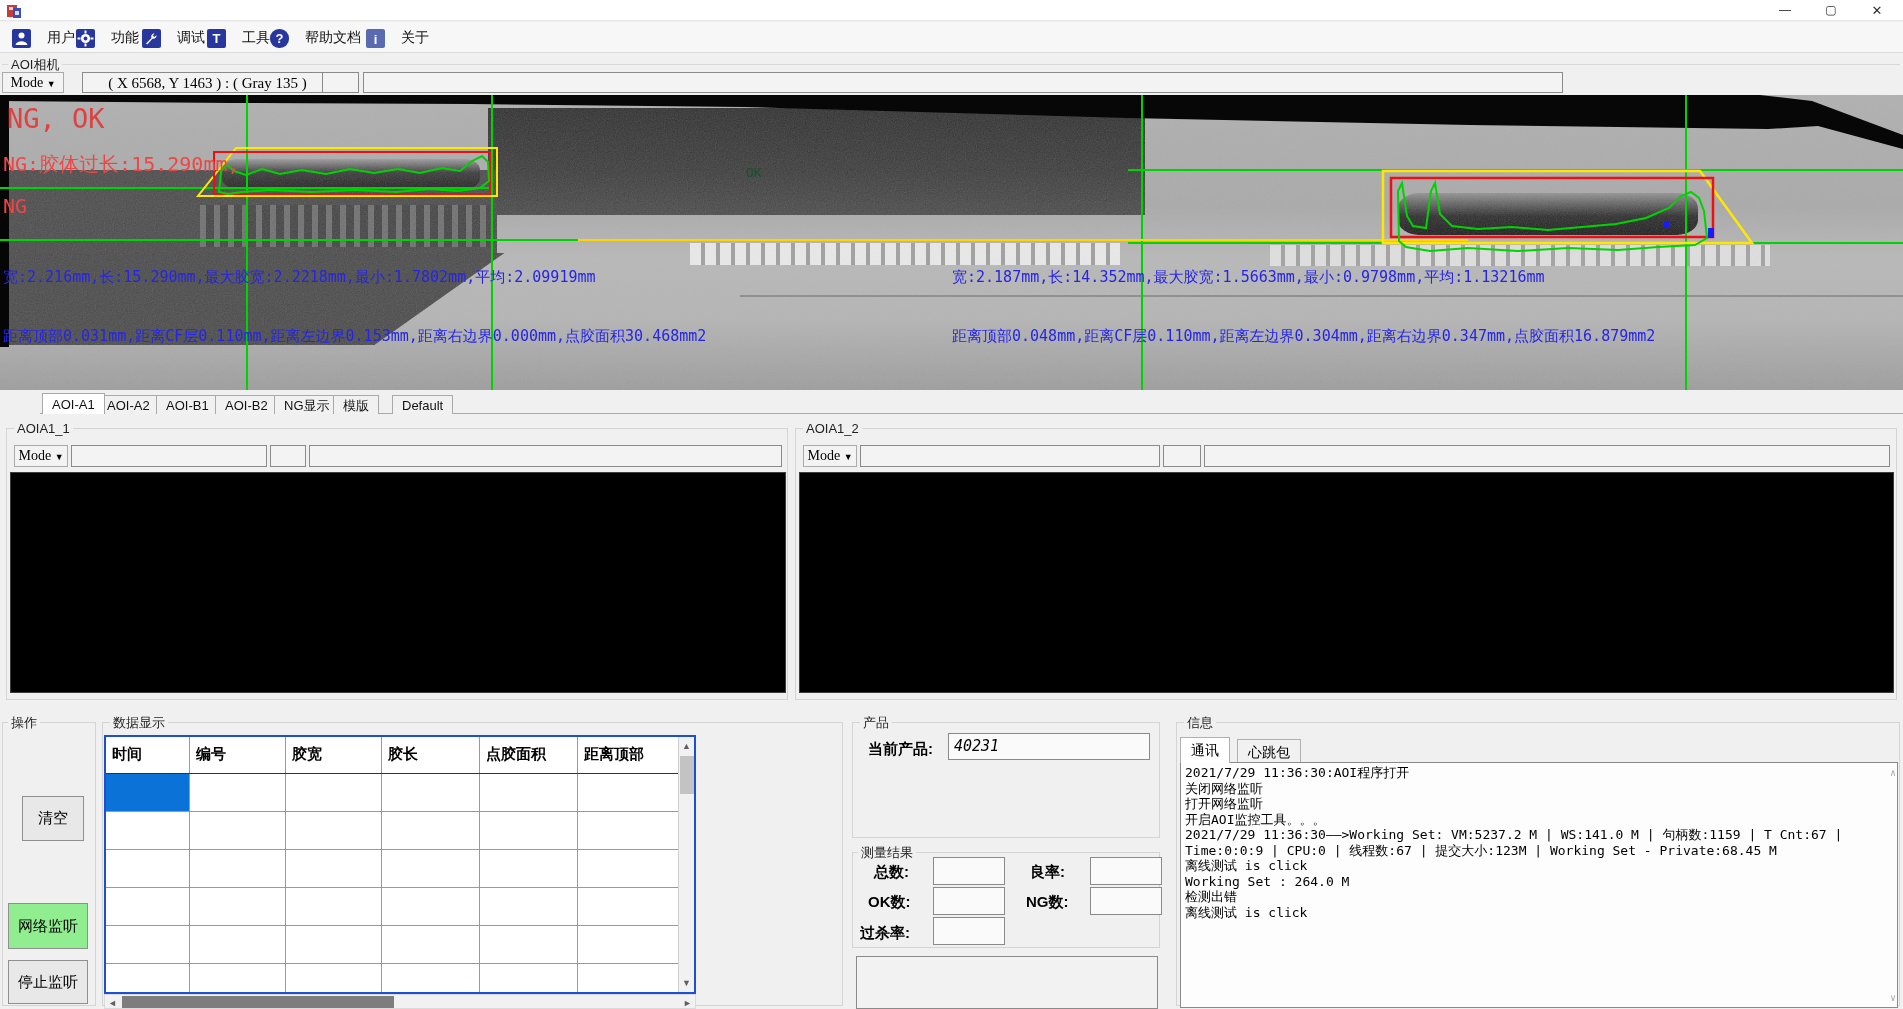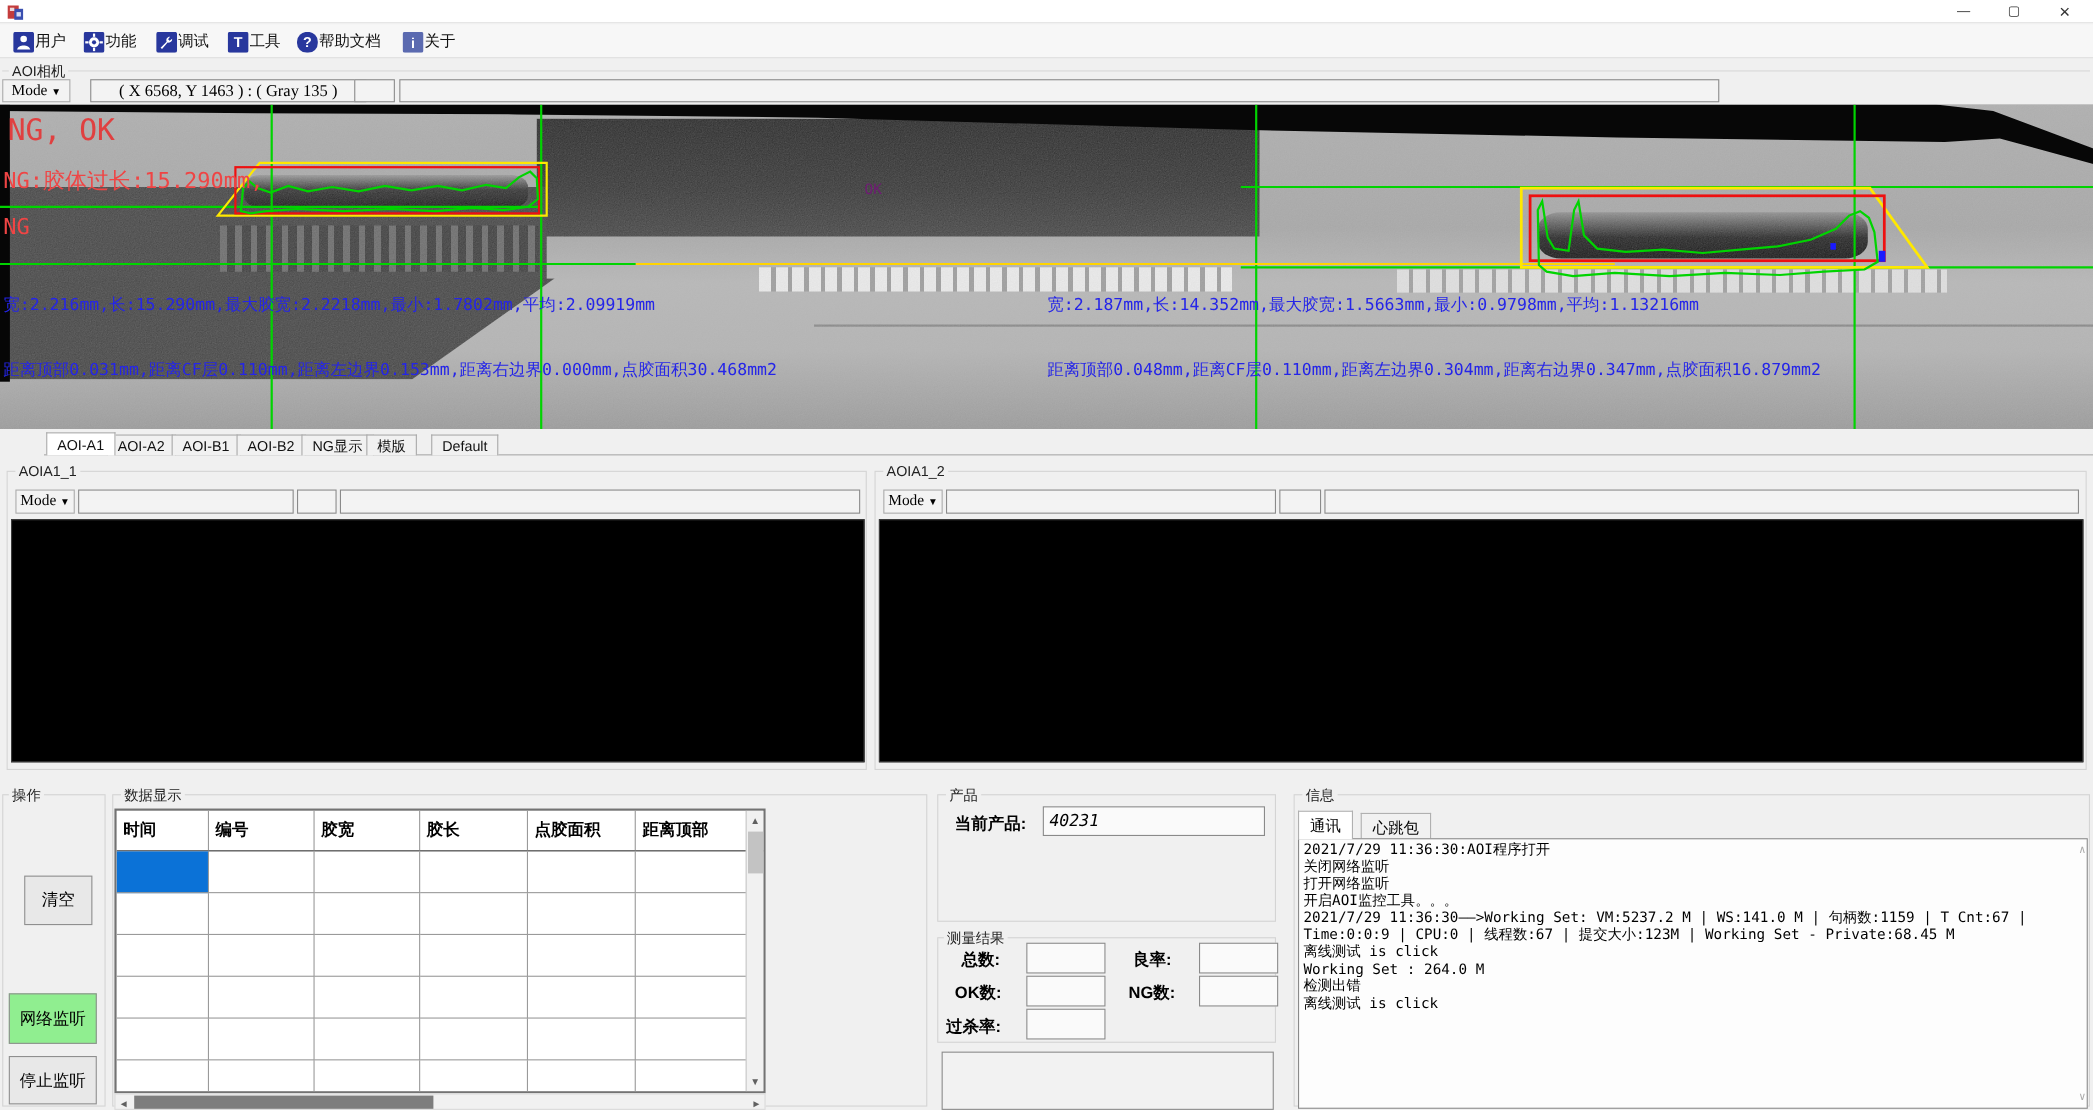--- a/index.html
+++ b/index.html
@@ -11,21 +11,21 @@
   }
   .abs { position:absolute; }
 
   
   .titlebar { left:0; top:0; width:1903px; height:21px; background:#ffffff; border-bottom:1px solid #e6e6e6; }
   .titlebar .ttext { position:absolute; left:27px; top:3px; font-size:13px; color:#5a5a5a; white-space:nowrap; }
   .winbtn { position:absolute; top:0px; width:46px; height:21px; text-align:center; line-height:21px; font-size:12px; color:#333; }
 
   
   .menubar { left:0; top:22px; width:1903px; height:31px; background:#f7f7f7; border-bottom:1px solid #dcdcdc; }
-  .mitem { position:absolute; top:4px; height:24px; display:flex; align-items:center; gap:1px; padding:0 4px; font-size:14px; color:#111; }
+  .mitem { position:absolute; top:4px; height:24px; display:flex; align-items:center; gap:16px; padding:0 4px; font-size:14px; color:#111; }
   .mitem svg { display:block; }
 
   
   .gb { border:1px solid #d4d4d4; }
   .glabel { position:absolute; font-size:13px; color:#222; background:#f0f0f0; padding:0 3px; white-space:nowrap; }
 
   
   .modebtn { border:1px solid #ababab; background:#f3f3f3; font-family:"Liberation Serif", serif; font-size:14px; text-align:center; line-height:20px; }
   .field { border:1px solid #8a8a8a; background:#f3f3f3; }
   .coordtext { font-family:"Liberation Serif", serif; font-size:15px; text-align:center; line-height:20px; color:#000;margin-left:15px; }
@@ -42,21 +42,21 @@
   .tab.active { top:0px; height:21px; line-height:21px; background:#ffffff; z-index:3; }
   .tabline { position:absolute; left:0; top:20px; width:1903px; height:1px; background:#a9a9a9; }
 
   .blackpanel { background:#000; border:1px solid #3c3c3c; }
 
   
   .btn { border:1px solid #8f8f8f; background:#e8e8e8; font-size:15px; text-align:center; color:#000; display:flex; align-items:center; justify-content:center; }
   .btn.green { background:#90ee90; }
 
   
-  .tableouter { border:2px solid #737373; background:#fff; overflow:hidden; }
+  .tableouter { border:2px solid #1d4ed8; background:#fff; overflow:hidden; }
   .trow { display:flex; height:38px; }
   .trow.head { height:37px; border-bottom:1px solid #333; }
   .tcell { border-right:1px solid #9a9a9a; border-bottom:1px solid #9a9a9a; height:100%; }
   .trow.head .tcell { font-weight:bold; font-size:15px; padding:8px 0 0 6px; border-bottom:none; }
   .c0{width:84px}.c1{width:96px}.c2{width:96px}.c3{width:98px}.c4{width:98px}.c5{width:101px}
   .tcell.sel { background:#0b72d7; }
 
   .sb { background:#f1f1f1; border:1px solid #dadada; color:#606060; font-size:9px; text-align:center; }
   .sbthumb { background:#c3c3c3; }
   .sbthumb.dark { background:#7d7d7d; }
@@ -188,21 +188,21 @@
       <polygon points="1383,76 1700,76 1752,148 1383,148" fill="none" stroke="#ffe800" stroke-width="2.5"></polygon>
       <rect x="1391" y="83" width="322" height="59" fill="none" stroke="#ee1010" stroke-width="2.5"></rect>
       <path d="M1399,146 L1398,96 L1402,88 L1407,121 L1413,131 L1426,133 L1431,96 L1435,88 L1440,119 L1452,131 L1478,134 L1512,132 L1548,135 L1582,132 L1616,129 L1646,123 L1669,113 L1681,101 L1691,97 L1699,103 L1704,116 L1707,143 L1695,150 L1658,152 L1618,155 L1568,153 L1518,156 L1468,153 L1430,156 L1406,152 Z" fill="none" stroke="#00d400" stroke-width="2"></path>
       <rect x="1708" y="133" width="6" height="10" fill="#1a1aff"></rect>
       <rect x="1664" y="126" width="5" height="6" fill="#1a1aff"></rect>
     </svg>
 
     <div class="ovtext" style="left:7px;top:8px;font-size:27px;color:#e04040">NG, OK</div>
     <div class="ovtext" style="left:3px;top:56px;font-size:20px;color:#ef4545">NG:胶体过长:15.290mm,</div>
     <div class="ovtext" style="left:3px;top:99px;font-size:20px;color:#ef4545">NG</div>
-    <div class="ovtext" style="left:786px;top:70px;font-size:13px;color:#701a75">OK</div>
+    <div class="ovtext" style="left:746px;top:70px;font-size:13px;color:#14532d">OK</div>
     <div class="ovtext" style="left:3px;top:173px;font-size:15px;color:#2525e8">宽:2.216mm,长:15.290mm,最大胶宽:2.2218mm,最小:1.7802mm,平均:2.09919mm</div>
     <div class="ovtext" style="left:3px;top:232px;font-size:15px;color:#2525e8">距离顶部0.031mm,距离CF层0.110mm,距离左边界0.153mm,距离右边界0.000mm,点胶面积30.468mm2</div>
     <div class="ovtext" style="left:952px;top:173px;font-size:15px;color:#2525e8">宽:2.187mm,长:14.352mm,最大胶宽:1.5663mm,最小:0.9798mm,平均:1.13216mm</div>
     <div class="ovtext" style="left:952px;top:232px;font-size:15px;color:#2525e8">距离顶部0.048mm,距离CF层0.110mm,距离左边界0.304mm,距离右边界0.347mm,点胶面积16.879mm2</div>
   </div>
 
   <div class="abs tabstrip">
     <div class="tabline"></div>
     <div class="tab active" style="left:2px">AOI-A1</div>
     <div class="tab" style="left:57px">AOI-A2</div>

